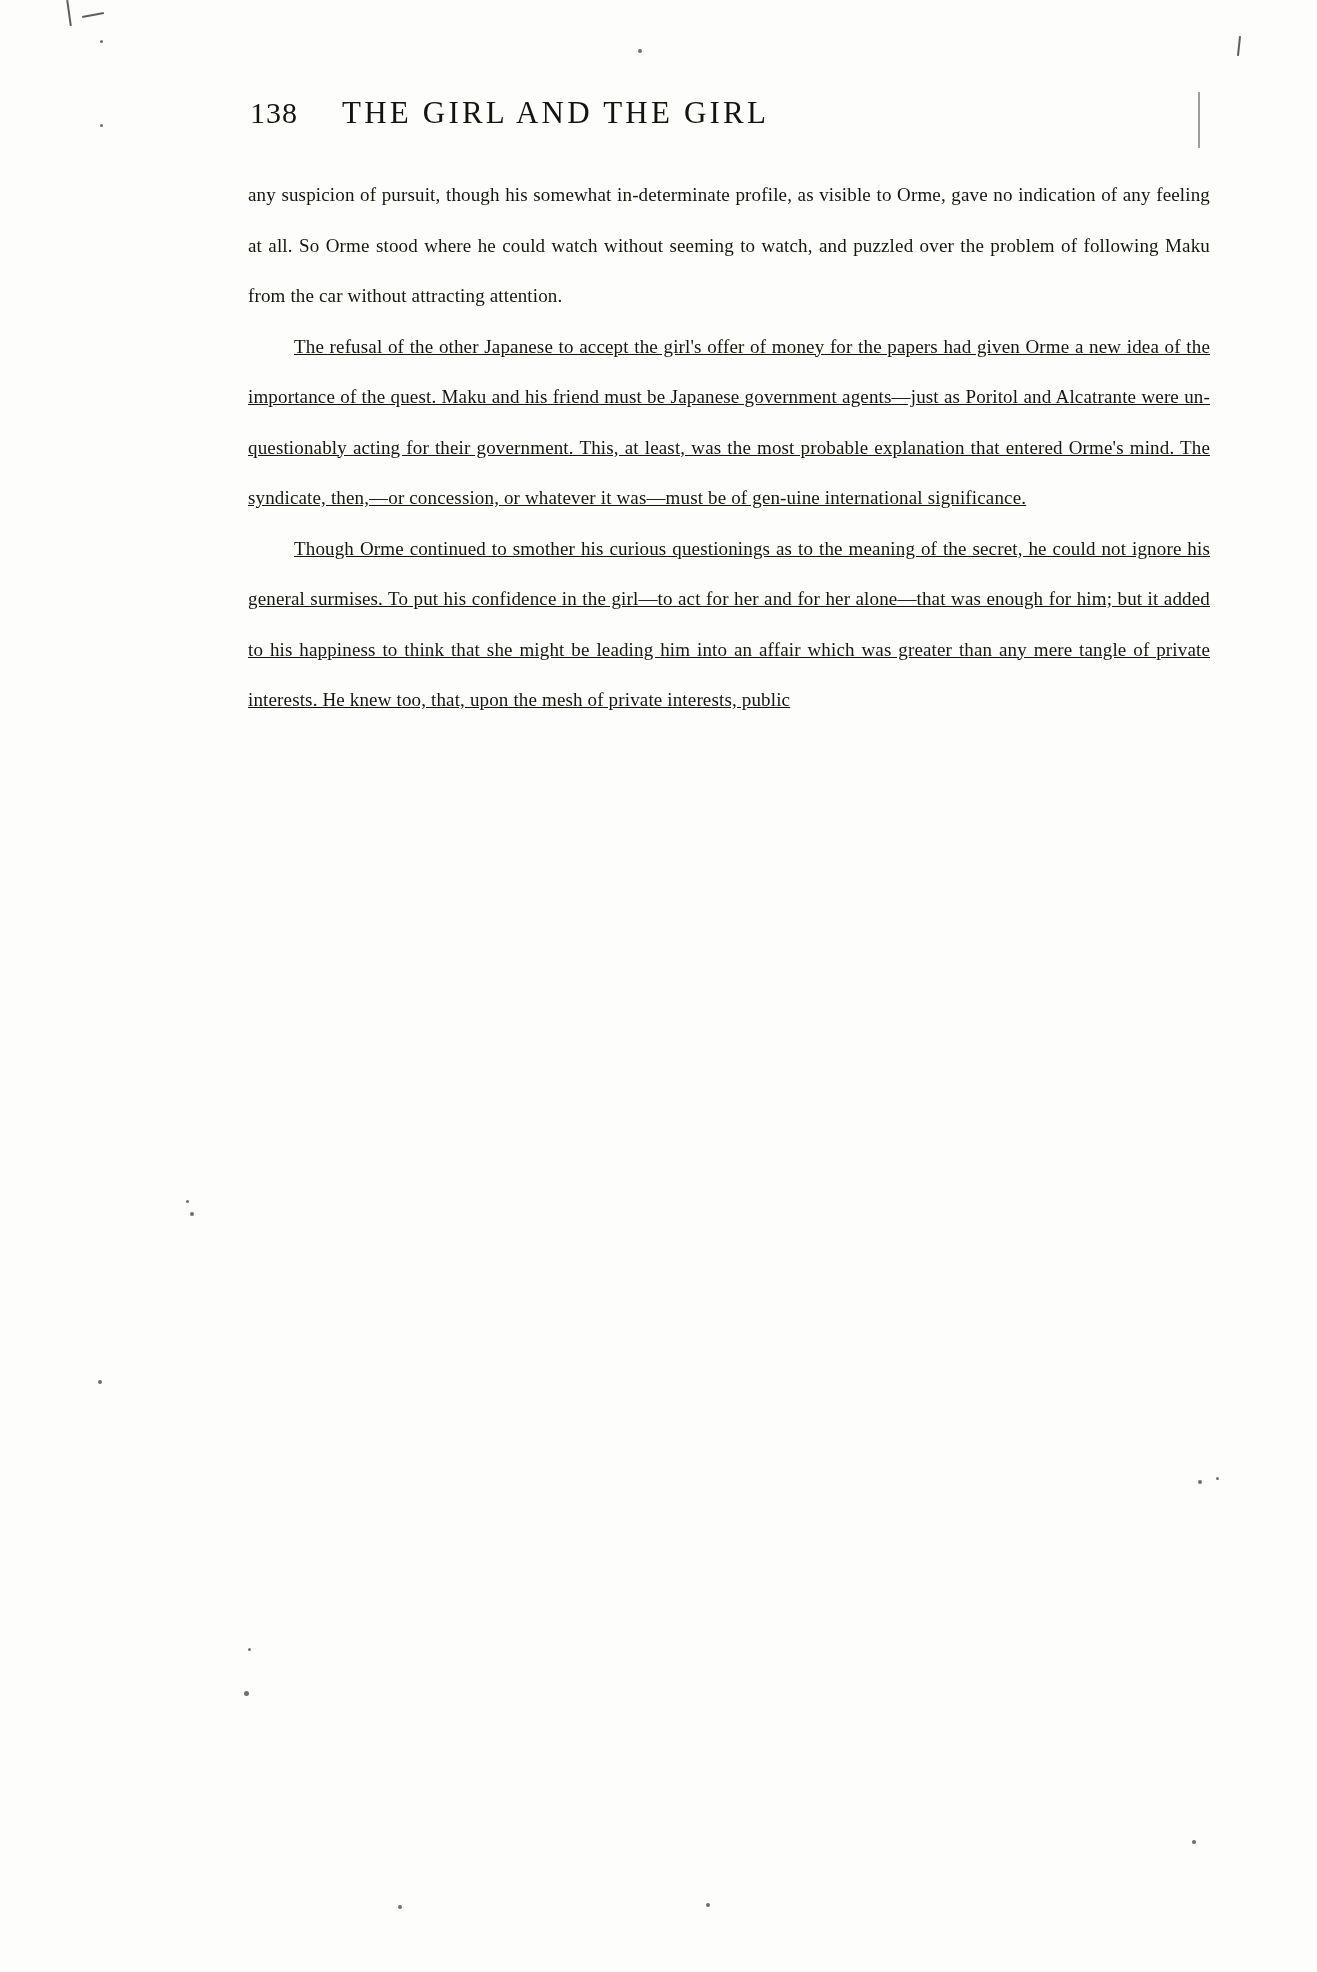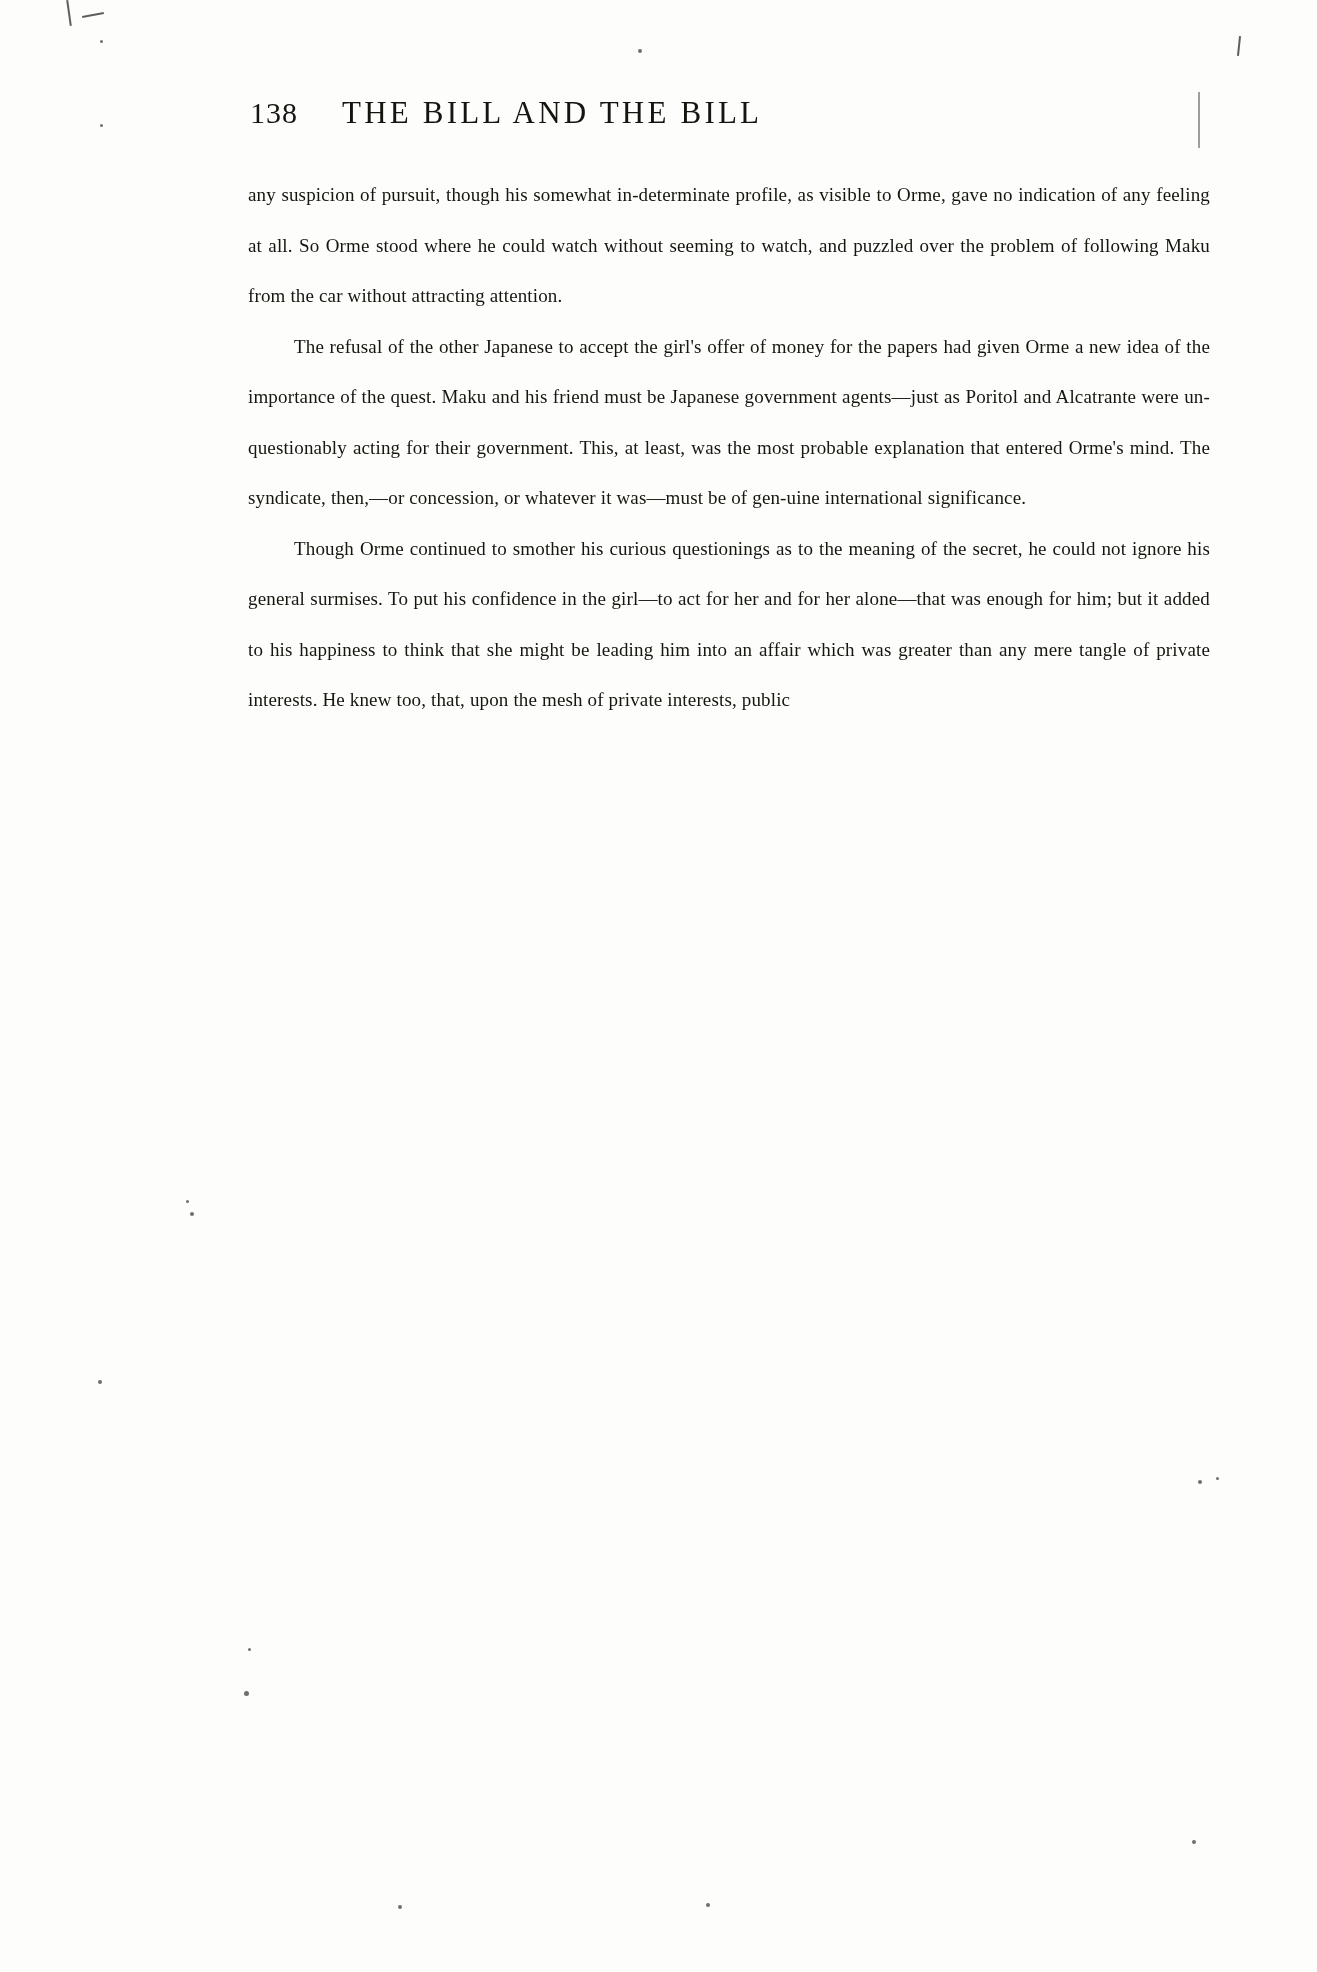--- a/index.html
+++ b/index.html
@@ -69,20 +69,21 @@
     margin: 0;
     font-size: 19px;
     line-height: 50.5px;
     text-align: justify;
     text-justify: inter-word;
     color: #16160f;
     letter-spacing: 0.15px;
   }
   p.para + p.para {
     margin-top: 0px;
+    text-decoration: underline;
   }
   p.indent {
     text-indent: 46px;
   }
 
   
   p.para, .folio, .head-title {
     text-rendering: optimizeLegibility;
   }
 
@@ -119,21 +120,21 @@
 </style>
 </head>
 <body>
 
 <div class="page"></div>
 
 <div class="page-inner">
 
   <div class="running-head">
     <span class="folio">138</span>
-    <span class="head-title">THE BILL AND THE BILL</span>
+    <span class="head-title">THE GIRL AND THE GIRL</span>
   </div>
 
   <div class="textblock">
     <p class="para">any suspicion of pursuit, though his somewhat in-determinate profile, as visible to Orme, gave no indication of any feeling at all.  So Orme stood where he could watch without seeming to watch, and puzzled over the problem of following Maku from the car without attracting attention.</p>
     <p class="para indent">The refusal of the other Japanese to accept the girl's offer of money for the papers had given Orme a new idea of the importance of the quest. Maku and his friend must be Japanese government agents—just as Poritol and Alcatrante were un-questionably acting for their government.  This, at least, was the most probable explanation that entered Orme's mind.  The syndicate, then,—or concession, or whatever it was—must be of gen-uine international significance.</p>
     <p class="para indent">Though Orme continued to smother his curious questionings as to the meaning of the secret, he could not ignore his general surmises.  To put his confidence in the girl—to act for her and for her alone—that was enough for him; but it added to his happiness to think that she might be leading him into an affair which was greater than any mere tangle of private interests.  He knew too, that, upon the mesh of private interests, public</p>
   </div>
 
   <div class="mark mark-tl-1"></div>
   <div class="mark mark-tl-2"></div>

